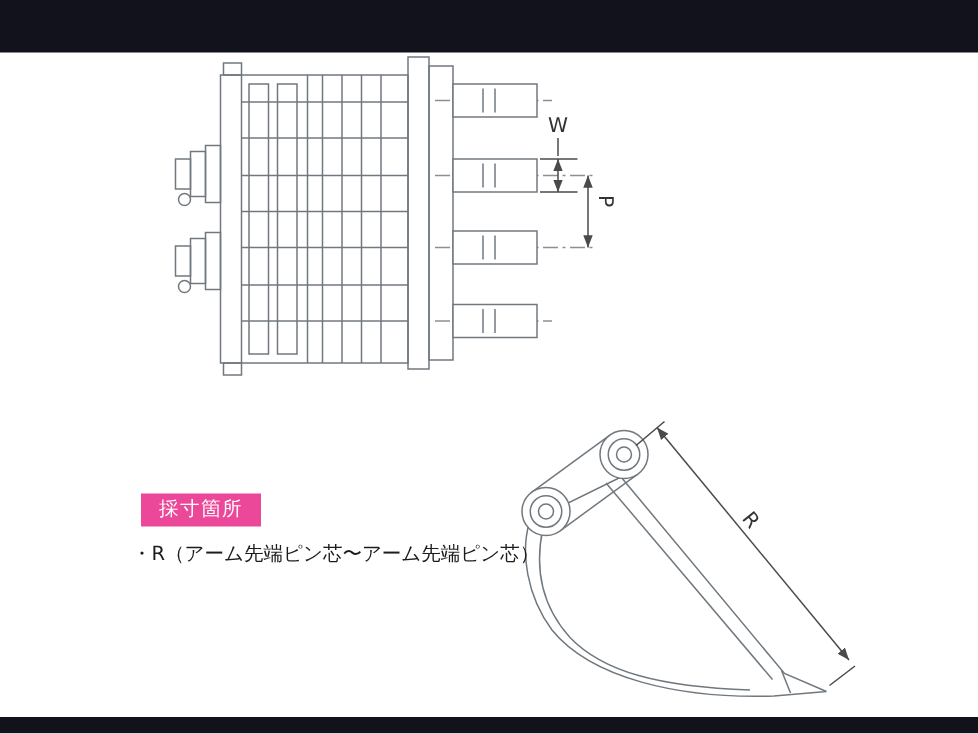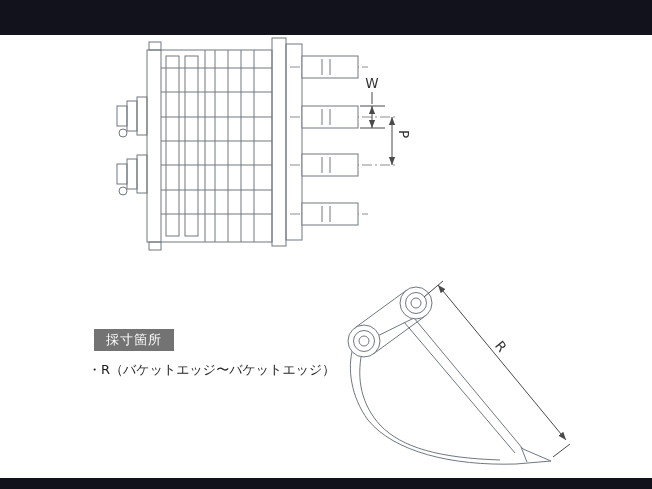--- a/index.html
+++ b/index.html
@@ -7,21 +7,21 @@
     position:relative; width:652px; height:489px; margin:0 auto;
     background:#ffffff; overflow:hidden;
     font-family:"DejaVu Sans","Liberation Sans",sans-serif;
   }
   .bar { position:absolute; left:0; width:652px; background:#12121c; }
   .bar.top { top:0; height:35px; }
   .bar.bottom { bottom:0; height:11px; }
   .drawing { position:absolute; left:0; top:0; width:652px; height:489px; }
   .badge {
     position:absolute; left:94px; top:329px;
-    background:#737373; color:#ffffff;
+    background:#ec4899; color:#ffffff;
     font-size:13px; line-height:22px; height:22px; padding:0 12px;
     letter-spacing:1px; white-space:nowrap;text-align:right;
   }
   .legend {
     position:absolute; left:88px; top:361px;
     font-size:13px; color:#1c1c1c; line-height:18px; white-space:nowrap;
   }
   .legend-item { height:18px; }
   svg text { fill:#333; font-size:13.5px; font-family:"DejaVu Sans","Liberation Sans",sans-serif; }
 </style>
@@ -163,16 +163,16 @@
       <line x1="424" y1="297" x2="443" y2="281"></line>
       <line x1="553" y1="457" x2="570" y2="444"></line>
       <line x1="438" y1="285" x2="566" y2="440" marker-start="url(#arrow)" marker-end="url(#arrow)"></line>
       <text x="494" y="352" dy="-4" text-anchor="middle" stroke="none" transform="rotate(51 494 352)">R</text>
     </g>
   </svg>
 
   <div class="badge">採寸箇所</div>
 
   <div class="legend">
-    <div class="legend-item">・R（バケットエッジ〜バケットエッジ）</div>
+    <div class="legend-item">・R（アーム先端ピン芯〜アーム先端ピン芯）</div>
   </div>
 
 </div>
 
 </body></html>

